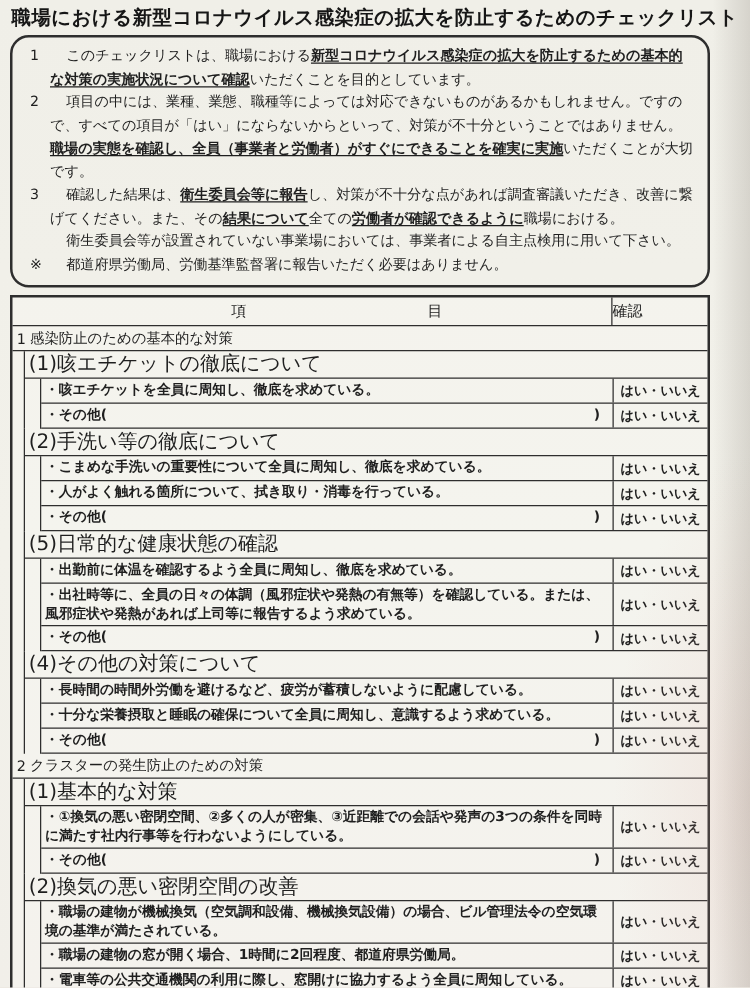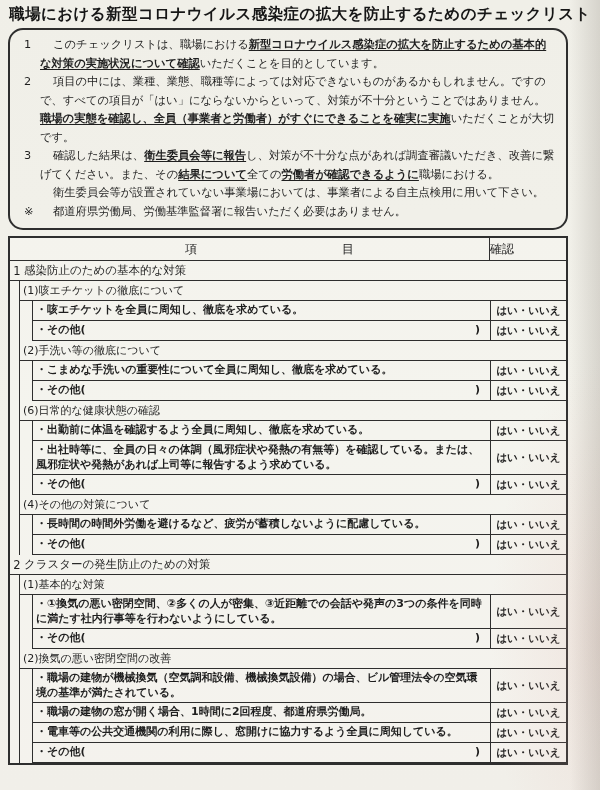--- a/index.html
+++ b/index.html
@@ -54,21 +54,21 @@
   .thead { display: flex; align-items: stretch; min-height: 23px; border-bottom: 1px solid var(--line, #2e2e2e); font-size: 12px; }
   .th-item {
     flex: 1; display: flex; align-items: center; justify-content: space-between;
     padding: 0 135px 0 175px; border-right: 1px solid var(--line, #2e2e2e);
   }
   .th-check { width: 76px; display: flex; align-items: center; justify-content: flex-start; }
 
   .sec-row { display: flex; align-items: center; min-height: 20px; border-bottom: 1px solid var(--line, #2e2e2e); font-size: 11.5px; }
   .sec-num { width: 14px; text-align: center; flex: none; }
   .sub-group { margin-left: 9px; border-left: 1px solid var(--line, #2e2e2e); }
-  .sub-row { display: flex; align-items: center; min-height: 20px; padding-left: 3px; border-bottom: 1px solid var(--line, #2e2e2e); font-size: 11px; }
+  .sub-row { display: flex; align-items: center; min-height: 20px; padding-left: 3px; border-bottom: 1px solid var(--line, #2e2e2e); font-size: 16px; }
   .items-group { margin-left: 12px; border-left: 1px solid var(--line, #2e2e2e); }
   .item-row { display: flex; align-items: stretch; min-height: 20px; border-bottom: 1px solid var(--line, #2e2e2e); font-size: 11px; font-weight: bold; }
   .item-text { flex: 1; padding: 2px 5px 2px 3px; line-height: 14.5px; align-self: center; }
   .item-text.flexline { display: flex; align-items: center; }
   .item-text .spacer { flex: 1; }
   .item-text .trail { padding-right: 5px; }
   .check-cell {
     width: 76px; flex: none; border-left: 1px solid var(--line, #2e2e2e);
     display: flex; align-items: center; justify-content: center;
     font-size: 10.5px; white-space: nowrap; text-align: right;
@@ -150,34 +150,40 @@
               <span>(2)手洗い等の徹底について</span>
             </div>
             <div class="items-group">
               <div class="item-row">
                 <div class="item-text"><span>・こまめな手洗いの重要性について全員に周知し、徹底を求めている。</span></div>
                 <div class="check-cell">
                   <span>はい・いいえ</span>
                 </div>
               </div>
               <div class="item-row">
-                <div class="item-text flexline">
-                  <span>・その他(</span>
-                  <span class="spacer"></span>
-                  <span class="trail">)</span>
-                </div>
-                <div class="check-cell">
-                  <span>はい・いいえ</span>
-                </div>
-              </div>
-            </div>
-          </div>
-          <div class="sub-group">
-            <div class="sub-row">
-              <span>(6)日常的な健康状態の確認</span>
+                <div class="item-text"><span>・人がよく触れる箇所について、拭き取り・消毒を行っている。</span></div>
+                <div class="check-cell">
+                  <span>はい・いいえ</span>
+                </div>
+              </div>
+              <div class="item-row">
+                <div class="item-text flexline">
+                  <span>・その他(</span>
+                  <span class="spacer"></span>
+                  <span class="trail">)</span>
+                </div>
+                <div class="check-cell">
+                  <span>はい・いいえ</span>
+                </div>
+              </div>
+            </div>
+          </div>
+          <div class="sub-group">
+            <div class="sub-row">
+              <span>(5)日常的な健康状態の確認</span>
             </div>
             <div class="items-group">
               <div class="item-row">
                 <div class="item-text"><span>・出勤前に体温を確認するよう全員に周知し、徹底を求めている。</span></div>
                 <div class="check-cell">
                   <span>はい・いいえ</span>
                 </div>
               </div>
               <div class="item-row">
                 <div class="item-text"><span>・出社時等に、全員の日々の体調（風邪症状や発熱の有無等）を確認している。または、風邪症状や発熱があれば上司等に報告するよう求めている。</span></div>
@@ -197,20 +203,26 @@
               </div>
             </div>
           </div>
           <div class="sub-group">
             <div class="sub-row">
               <span>(4)その他の対策について</span>
             </div>
             <div class="items-group">
               <div class="item-row">
                 <div class="item-text"><span>・長時間の時間外労働を避けるなど、疲労が蓄積しないように配慮している。</span></div>
+                <div class="check-cell">
+                  <span>はい・いいえ</span>
+                </div>
+              </div>
+              <div class="item-row">
+                <div class="item-text"><span>・十分な栄養摂取と睡眠の確保について全員に周知し、意識するよう求めている。</span></div>
                 <div class="check-cell">
                   <span>はい・いいえ</span>
                 </div>
               </div>
               <div class="item-row">
                 <div class="item-text flexline">
                   <span>・その他(</span>
                   <span class="spacer"></span>
                   <span class="trail">)</span>
                 </div>

